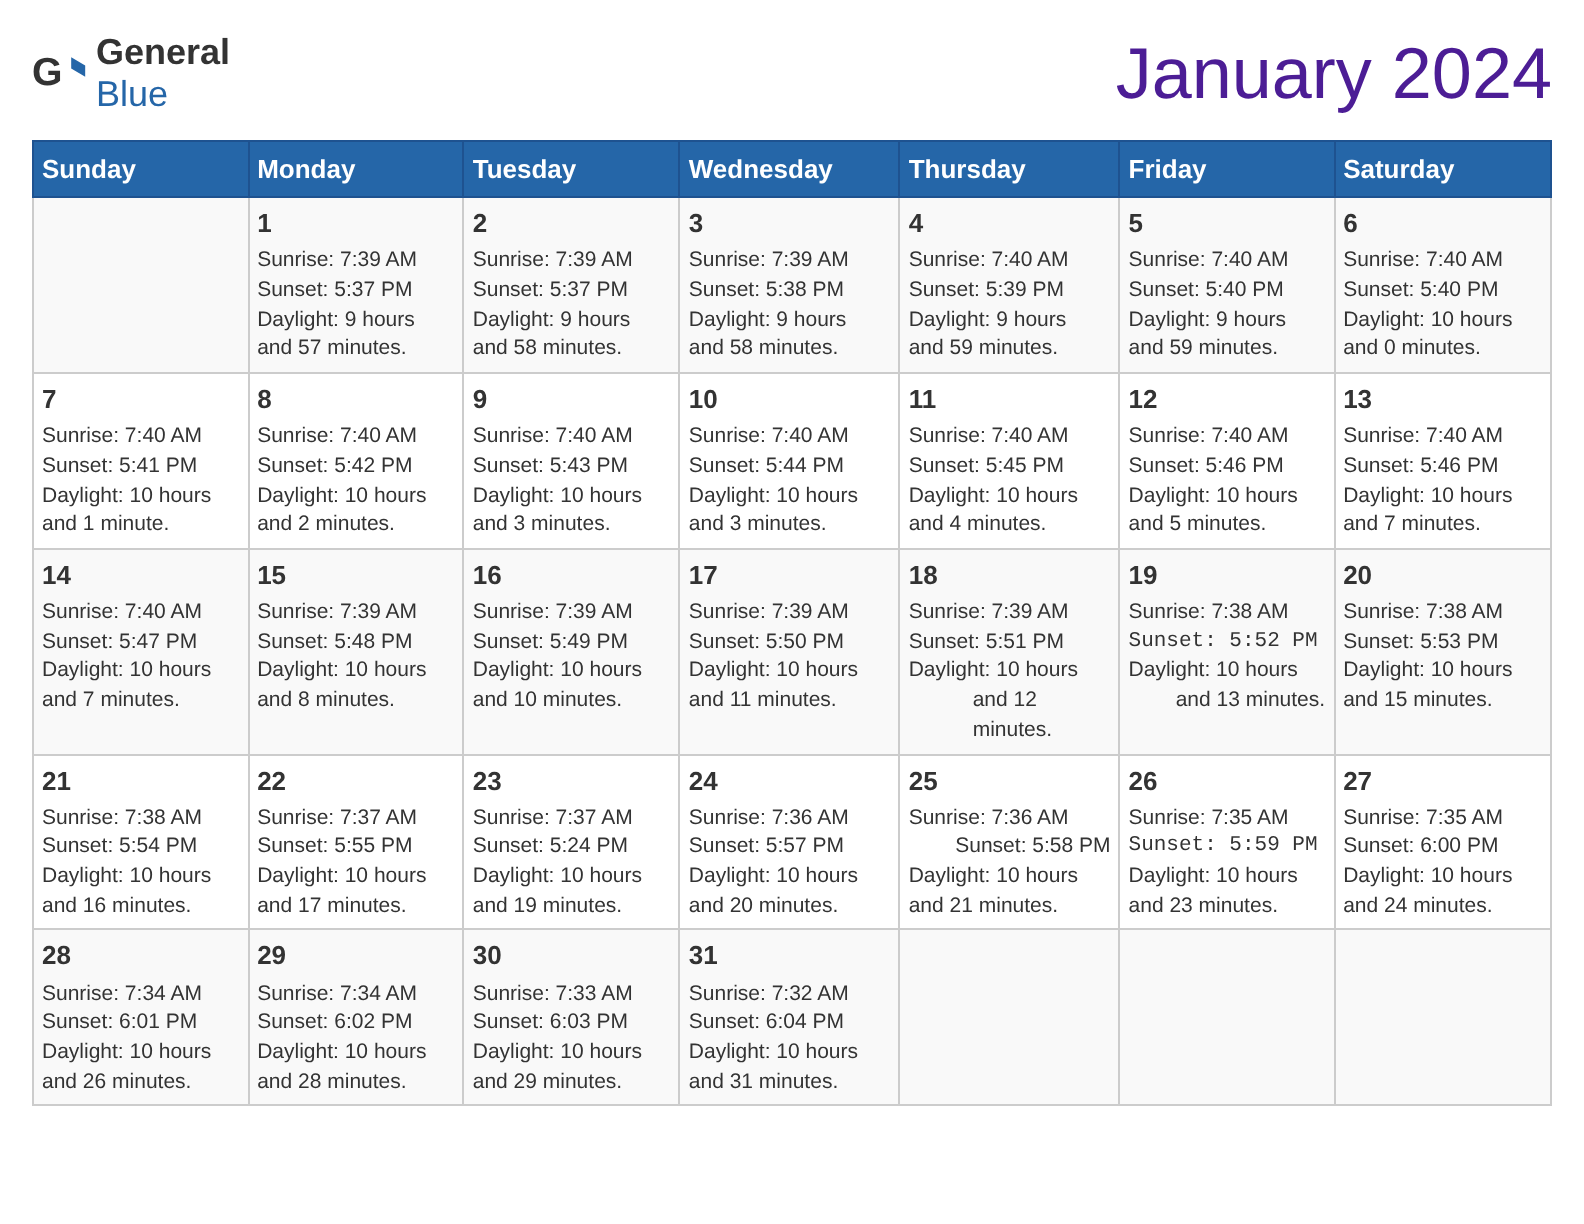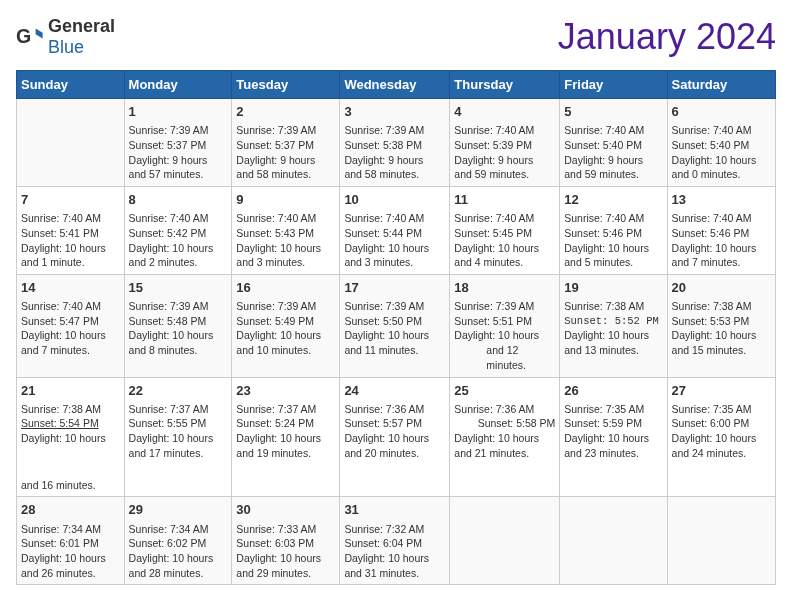--- a/index.html
+++ b/index.html
@@ -237,37 +237,37 @@
           <span style="display: block;">Sunrise: 7:39 AM</span>
           <span style="display: block;">Sunset: 5:51 PM</span>
           <span style="display: block;">Daylight: 10 hours</span>
           <span style="display: block; margin-left: 32px;">and 12 minutes.</span>
         </td>
         <td>
           <span class="day-number">19</span>
           <span style="display: block;">Sunrise: 7:38 AM</span>
           <span style="display: block; font-family: Liberation Mono, monospace;">Sunset: 5:52 PM</span>
           <span style="display: block;">Daylight: 10 hours</span>
-          <span style="display: block;">and 13 minutes.</span>
+          <span style="display: block; text-align: right;">and 13 minutes.</span>
         </td>
         <td>
           <span class="day-number">20</span>
           <span style="display: block;">Sunrise: 7:38 AM</span>
           <span style="display: block;">Sunset: 5:53 PM</span>
           <span style="display: block;">Daylight: 10 hours</span>
           <span style="display: block;">and 15 minutes.</span>
         </td>
       </tr>
       <tr>
         <td>
           <span class="day-number">21</span>
           <span style="display: block;">Sunrise: 7:38 AM</span>
-          <span style="display: block; text-decoration: underline;">Sunset: 5:54 PM</span>
-          <span style="display: block;">Daylight: 10 hours</span>
-          <span style="display: block; margin-top: 32px;">and 16 minutes.</span>
+          <span style="display: block;">Sunset: 5:54 PM</span>
+          <span style="display: block;">Daylight: 10 hours</span>
+          <span style="display: block;">and 16 minutes.</span>
         </td>
         <td>
           <span class="day-number">22</span>
           <span style="display: block;">Sunrise: 7:37 AM</span>
           <span style="display: block;">Sunset: 5:55 PM</span>
           <span style="display: block;">Daylight: 10 hours</span>
           <span style="display: block;">and 17 minutes.</span>
         </td>
         <td>
           <span class="day-number">23</span>
@@ -286,21 +286,21 @@
         <td>
           <span class="day-number">25</span>
           <span style="display: block;">Sunrise: 7:36 AM</span>
           <span style="display: block; text-align: right;">Sunset: 5:58 PM</span>
           <span style="display: block;">Daylight: 10 hours</span>
           <span style="display: block;">and 21 minutes.</span>
         </td>
         <td>
           <span class="day-number">26</span>
           <span style="display: block;">Sunrise: 7:35 AM</span>
-          <span style="display: block;">Sunset: 5:59 PM</span>
+          <span style="display: block; font-family: Liberation Mono, monospace;">Sunset: 5:59 PM</span>
           <span style="display: block;">Daylight: 10 hours</span>
           <span style="display: block;">and 23 minutes.</span>
         </td>
         <td>
           <span class="day-number">27</span>
           <span style="display: block;">Sunrise: 7:35 AM</span>
           <span style="display: block;">Sunset: 6:00 PM</span>
           <span style="display: block;">Daylight: 10 hours</span>
           <span style="display: block;">and 24 minutes.</span>
         </td>

